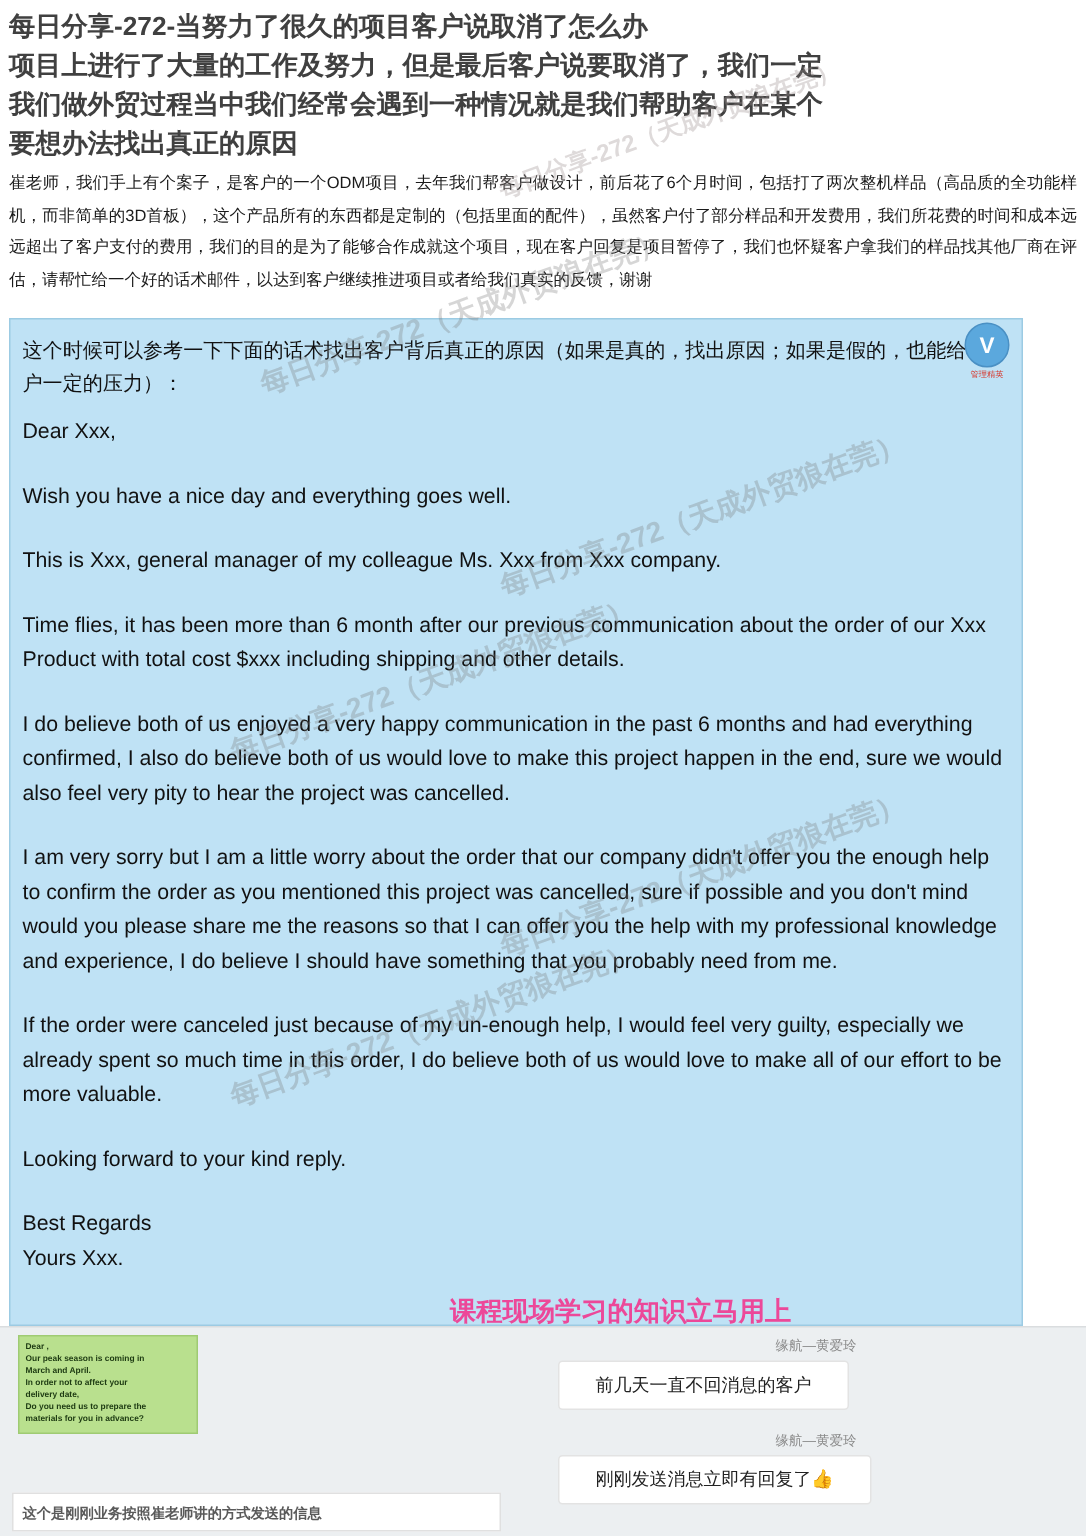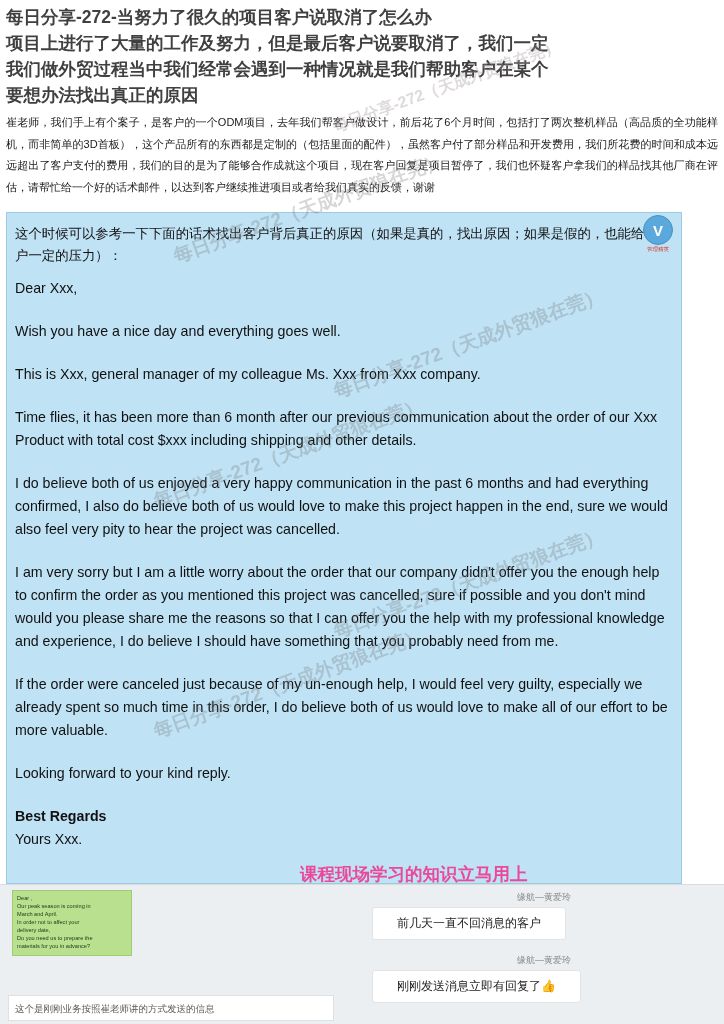--- a/index.html
+++ b/index.html
@@ -67,21 +67,21 @@
     color: #111111;
   }
   .letter-inner p {
     margin: 0 0 20px 0;
   }
   .letter-intro {
     margin: 0 0 10px 0 !important;
     font-size: 13.4px;
     line-height: 22px;
   }
-  .tight { margin-bottom: 0 !important; font-weight: bold; }
+  .tight { margin-bottom: 0 !important; }
 
   
   .avatar-badge {
     position: absolute;
     right: 2px;
     top: 2px;
     width: 42px;
     height: 38px;
     display: flex;
     flex-direction: column;
@@ -156,20 +156,21 @@
     background: #eceff1;
     border-top: 1px solid #dadddf;
     box-sizing: border-box;
   }
   .bottom-left {
     position: absolute;
     left: 8px;
     top: 2px;
     width: 330px;
     height: 136px;
+    font-weight: bold;
   }
   .mail-card {
     position: absolute;
     left: 4px;
     top: 3px;
     width: 120px;
     height: 66px;
     background: #b9e08e;
     border: 1px solid #9fcb73;
     font-size: 5.6px;

